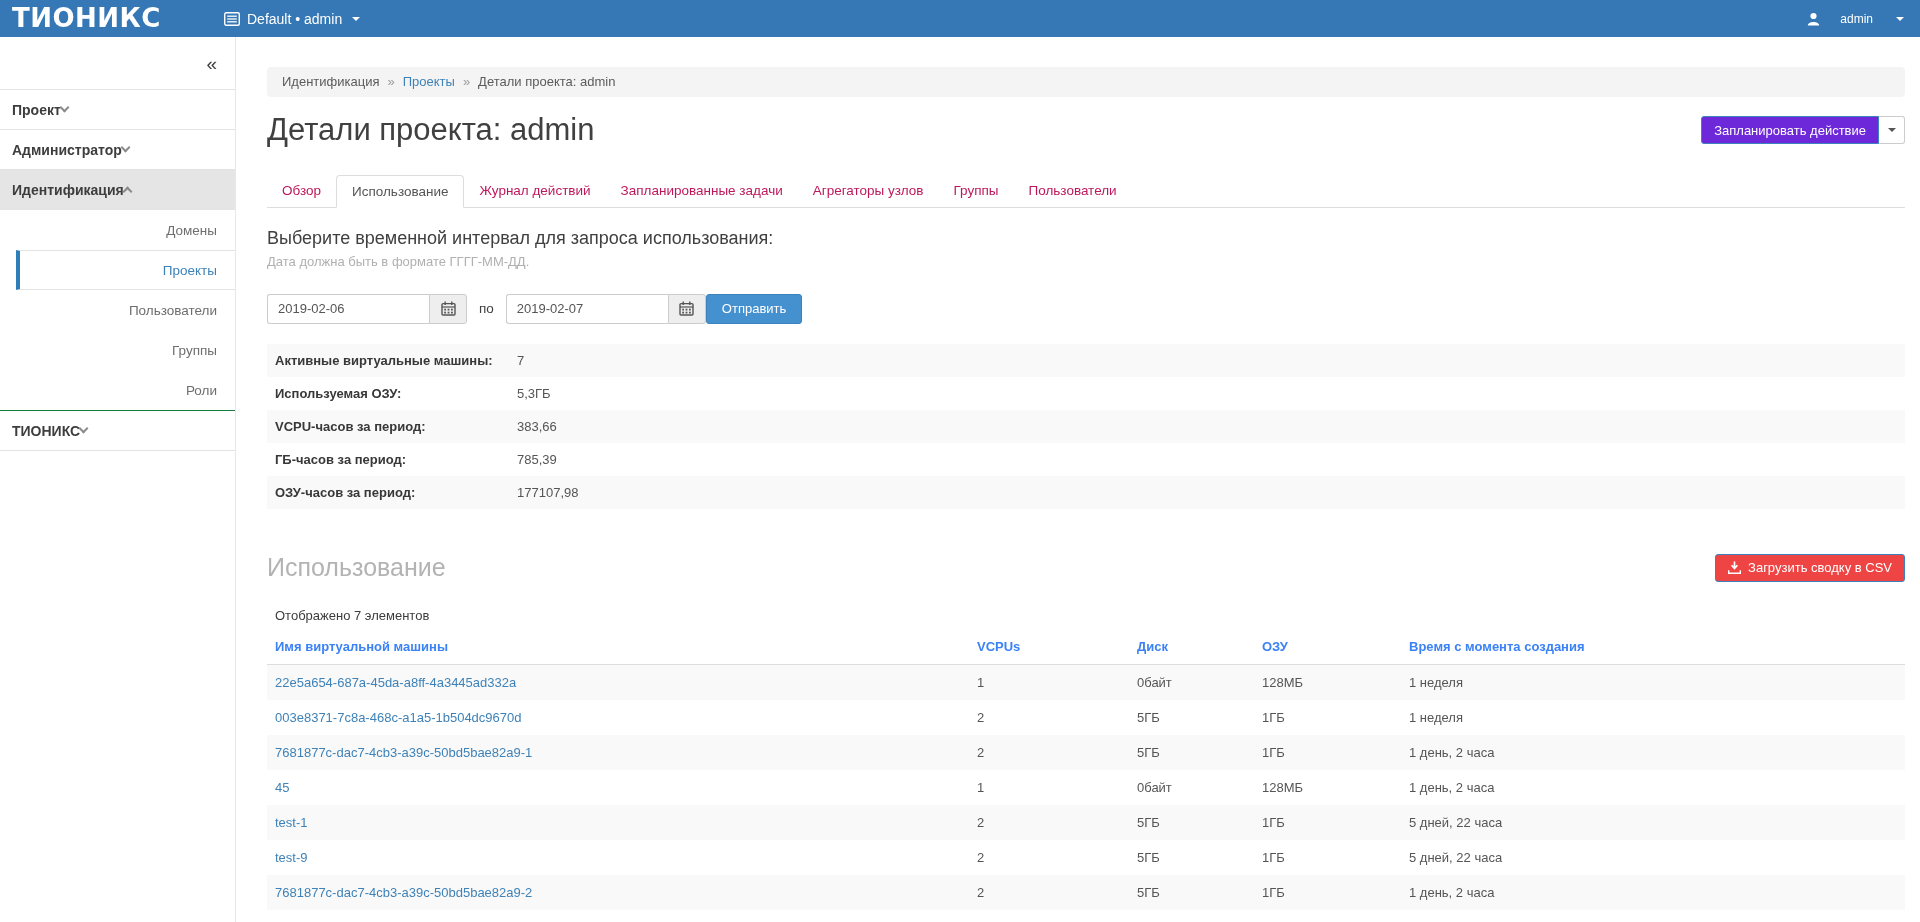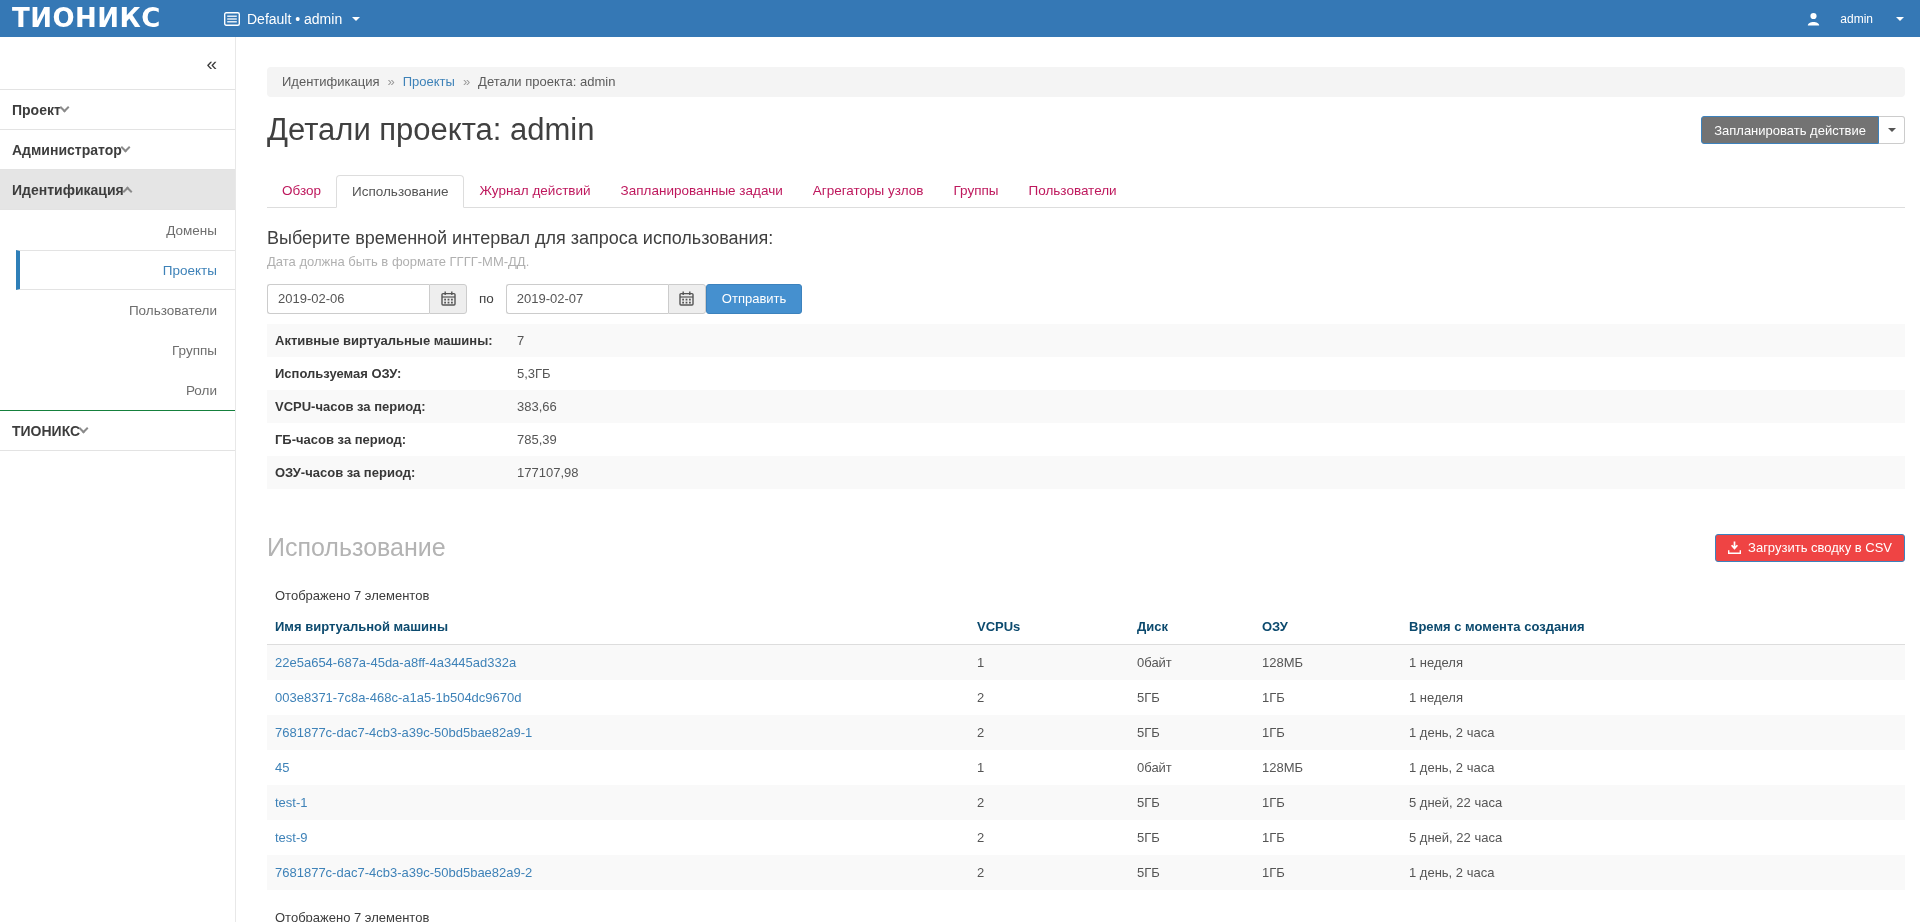--- a/index.html
+++ b/index.html
@@ -39,58 +39,58 @@
                       border-left:4px solid #2e7fb8; }
   
   .content { margin-left:237px; padding:0 15px 0 30px; }
   .breadcrumb { margin-top:30px; height:30px; line-height:30px; background:#f4f4f4;
                 border-radius:4px; padding:0 15px; font-size:13px; color:#5b5b5b; }
   .breadcrumb a { color:#3e82b8; text-decoration:none; cursor:pointer; }
   .breadcrumb .sep { color:#999; margin:0 8px; }
   .title-row { display:flex; align-items:center; justify-content:space-between; margin-top:14px; }
   h1.page-title { font-size:31px; font-weight:normal; color:#404040; margin:0; line-height:38px; }
   .split-btn { display:flex; }
-  .btn-primary { background:#737373; color:#fff; border:1px solid #3c82bd; font-size:13px;
+  .btn-primary { background:#6d28d9; color:#fff; border:1px solid #3c82bd; font-size:13px;
                  height:28px; padding:0 12px; border-radius:3px 0 0 3px; cursor:pointer;
                  font-family:inherit; }
   .btn-caret { width:26px; height:28px; background:#fff; border:1px solid #ccc; border-left:none;
                border-radius:0 3px 3px 0; display:flex; align-items:center; justify-content:center;
                cursor:pointer; }
   .tabs { margin-top:26px; border-bottom:1px solid #ddd; display:flex; }
   .tab { padding:8px 15px; font-size:13.5px; color:#be185d; text-decoration:none;
          margin-bottom:-1px; cursor:pointer; }
   .tab.active { color:#555; background:#fff; border:1px solid #ddd; border-bottom:1px solid #fff;
                 border-radius:4px 4px 0 0; cursor:default; }
   .form-heading { margin-top:20px; font-size:18px; color:#404040; }
   .form-hint { margin-top:5px; font-size:13px; color:#b0b0b0; }
   .form-row { margin-top:14px; display:flex; align-items:center; }
   .input-group { display:flex; height:30px; }
   .input-group input { width:162px; border:1px solid #ccc; border-right:none;
                        border-radius:3px 0 0 3px; padding:0 10px; font-size:13px; color:#555;
                        outline:none; font-family:inherit; }
   .addon { width:38px; background:#eee; border:1px solid #ccc; border-radius:0 3px 3px 0;
            display:flex; align-items:center; justify-content:center; cursor:pointer; }
-  .to-label { margin:8px 12px; font-size:13.5px; color:#404040; }
+  .to-label { margin:18px 12px; font-size:13.5px; color:#404040; }
   .btn-submit { height:30px; background:#4590cf; border:1px solid #3c82bd;
                 color:#fff; border-radius:3px; padding:0 15px; font-size:13px; cursor:pointer;
                 font-family:inherit; }
   .stats { margin-top:10px; }
   .stat-row { height:33px; display:flex; align-items:center; font-size:13px; }
   .stat-row.stripe { background:#f9f9f9; }
   .stat-label { width:250px; padding-left:8px; font-weight:bold; color:#383838; }
   .stat-value { color:#555; }
   .section-head { margin-top:44px; display:flex; justify-content:space-between; align-items:center; }
   h2.section-title { font-size:25px; color:#b3b3b3; font-weight:normal; margin:0; }
   .btn-csv { height:28px; background:#ef4444; border:1px solid #3c82bd; color:#fff;
              border-radius:3px; padding:0 12px; font-size:13px; display:flex; align-items:center;
              gap:7px; cursor:pointer; font-family:inherit; }
   .table-count { margin-top:26px; font-size:13px; color:#3c3c3c; padding-left:8px; }
   table.usage { width:100%; border-collapse:collapse; margin-top:6px; table-layout:fixed;
                 font-size:13px; }
-  table.usage th { text-align:left; font-weight:bold; color:#0c4a6e; padding:10px 8px;
+  table.usage th { text-align:left; font-weight:bold; color:#3b82f6; padding:10px 8px;
                    border-bottom:1px solid #ddd; }
   table.usage td { padding:0 8px; height:35px; color:#555; overflow:hidden;
                    text-overflow:ellipsis; white-space:nowrap; }
   table.usage tr.stripe { background:#f9f9f9; }
   table.usage td a { color:#3e82b8; text-decoration:none; cursor:pointer; }
   .table-count.footer { margin-top:12px; padding:8px 8px 0; }
 </style>
 </head>
 <body>
 

